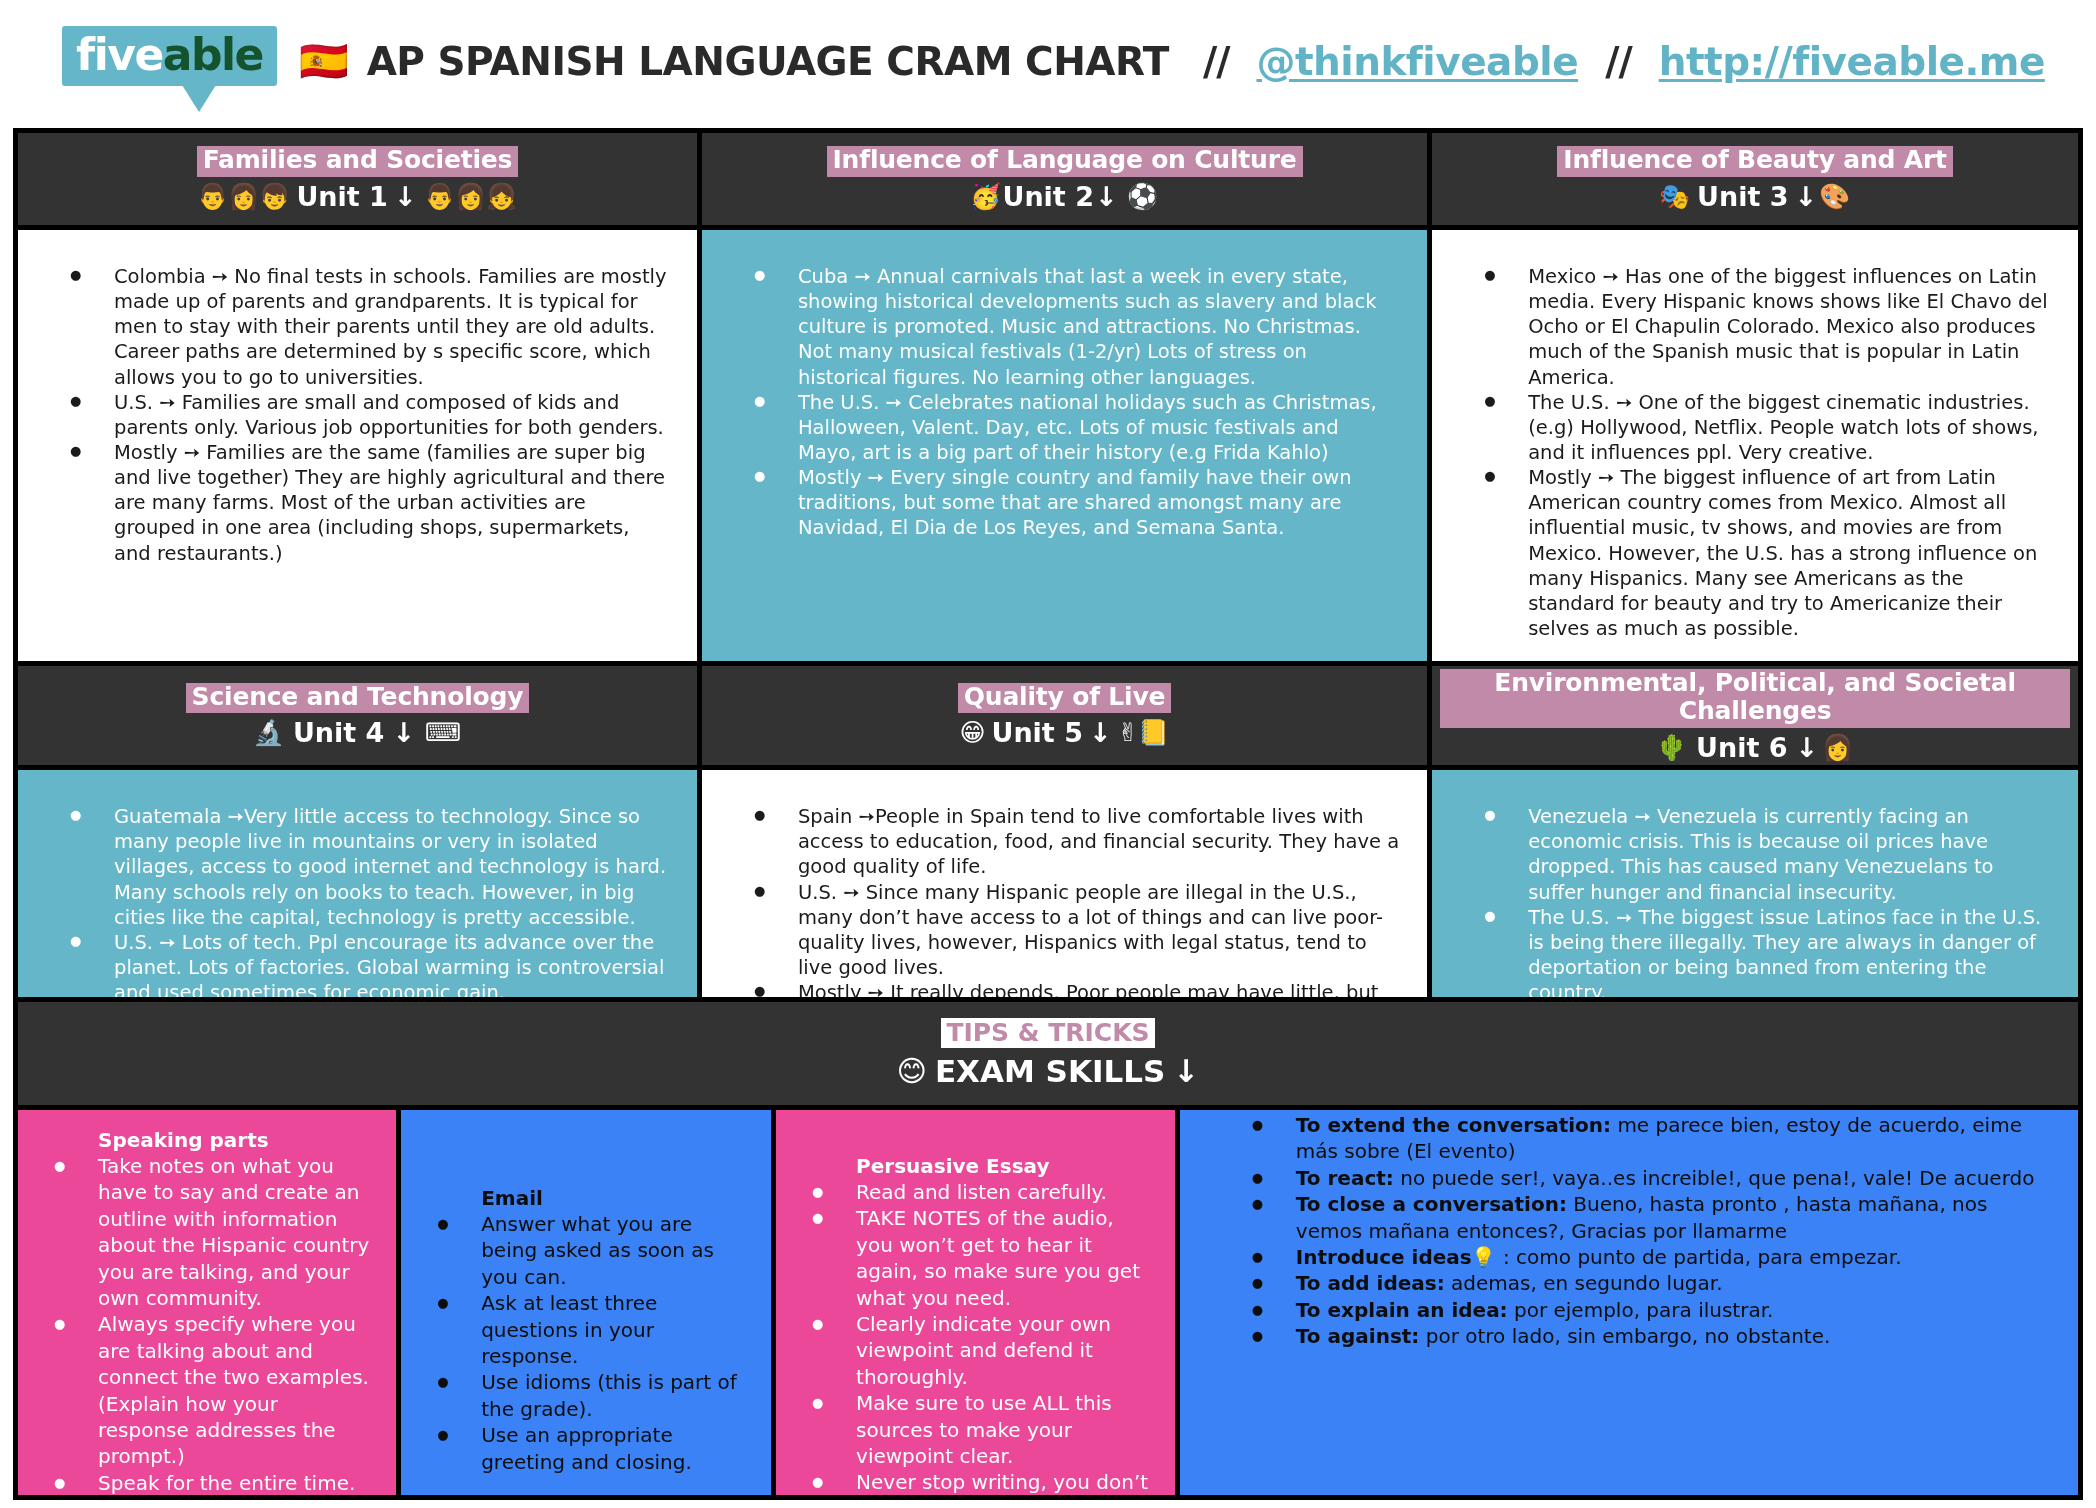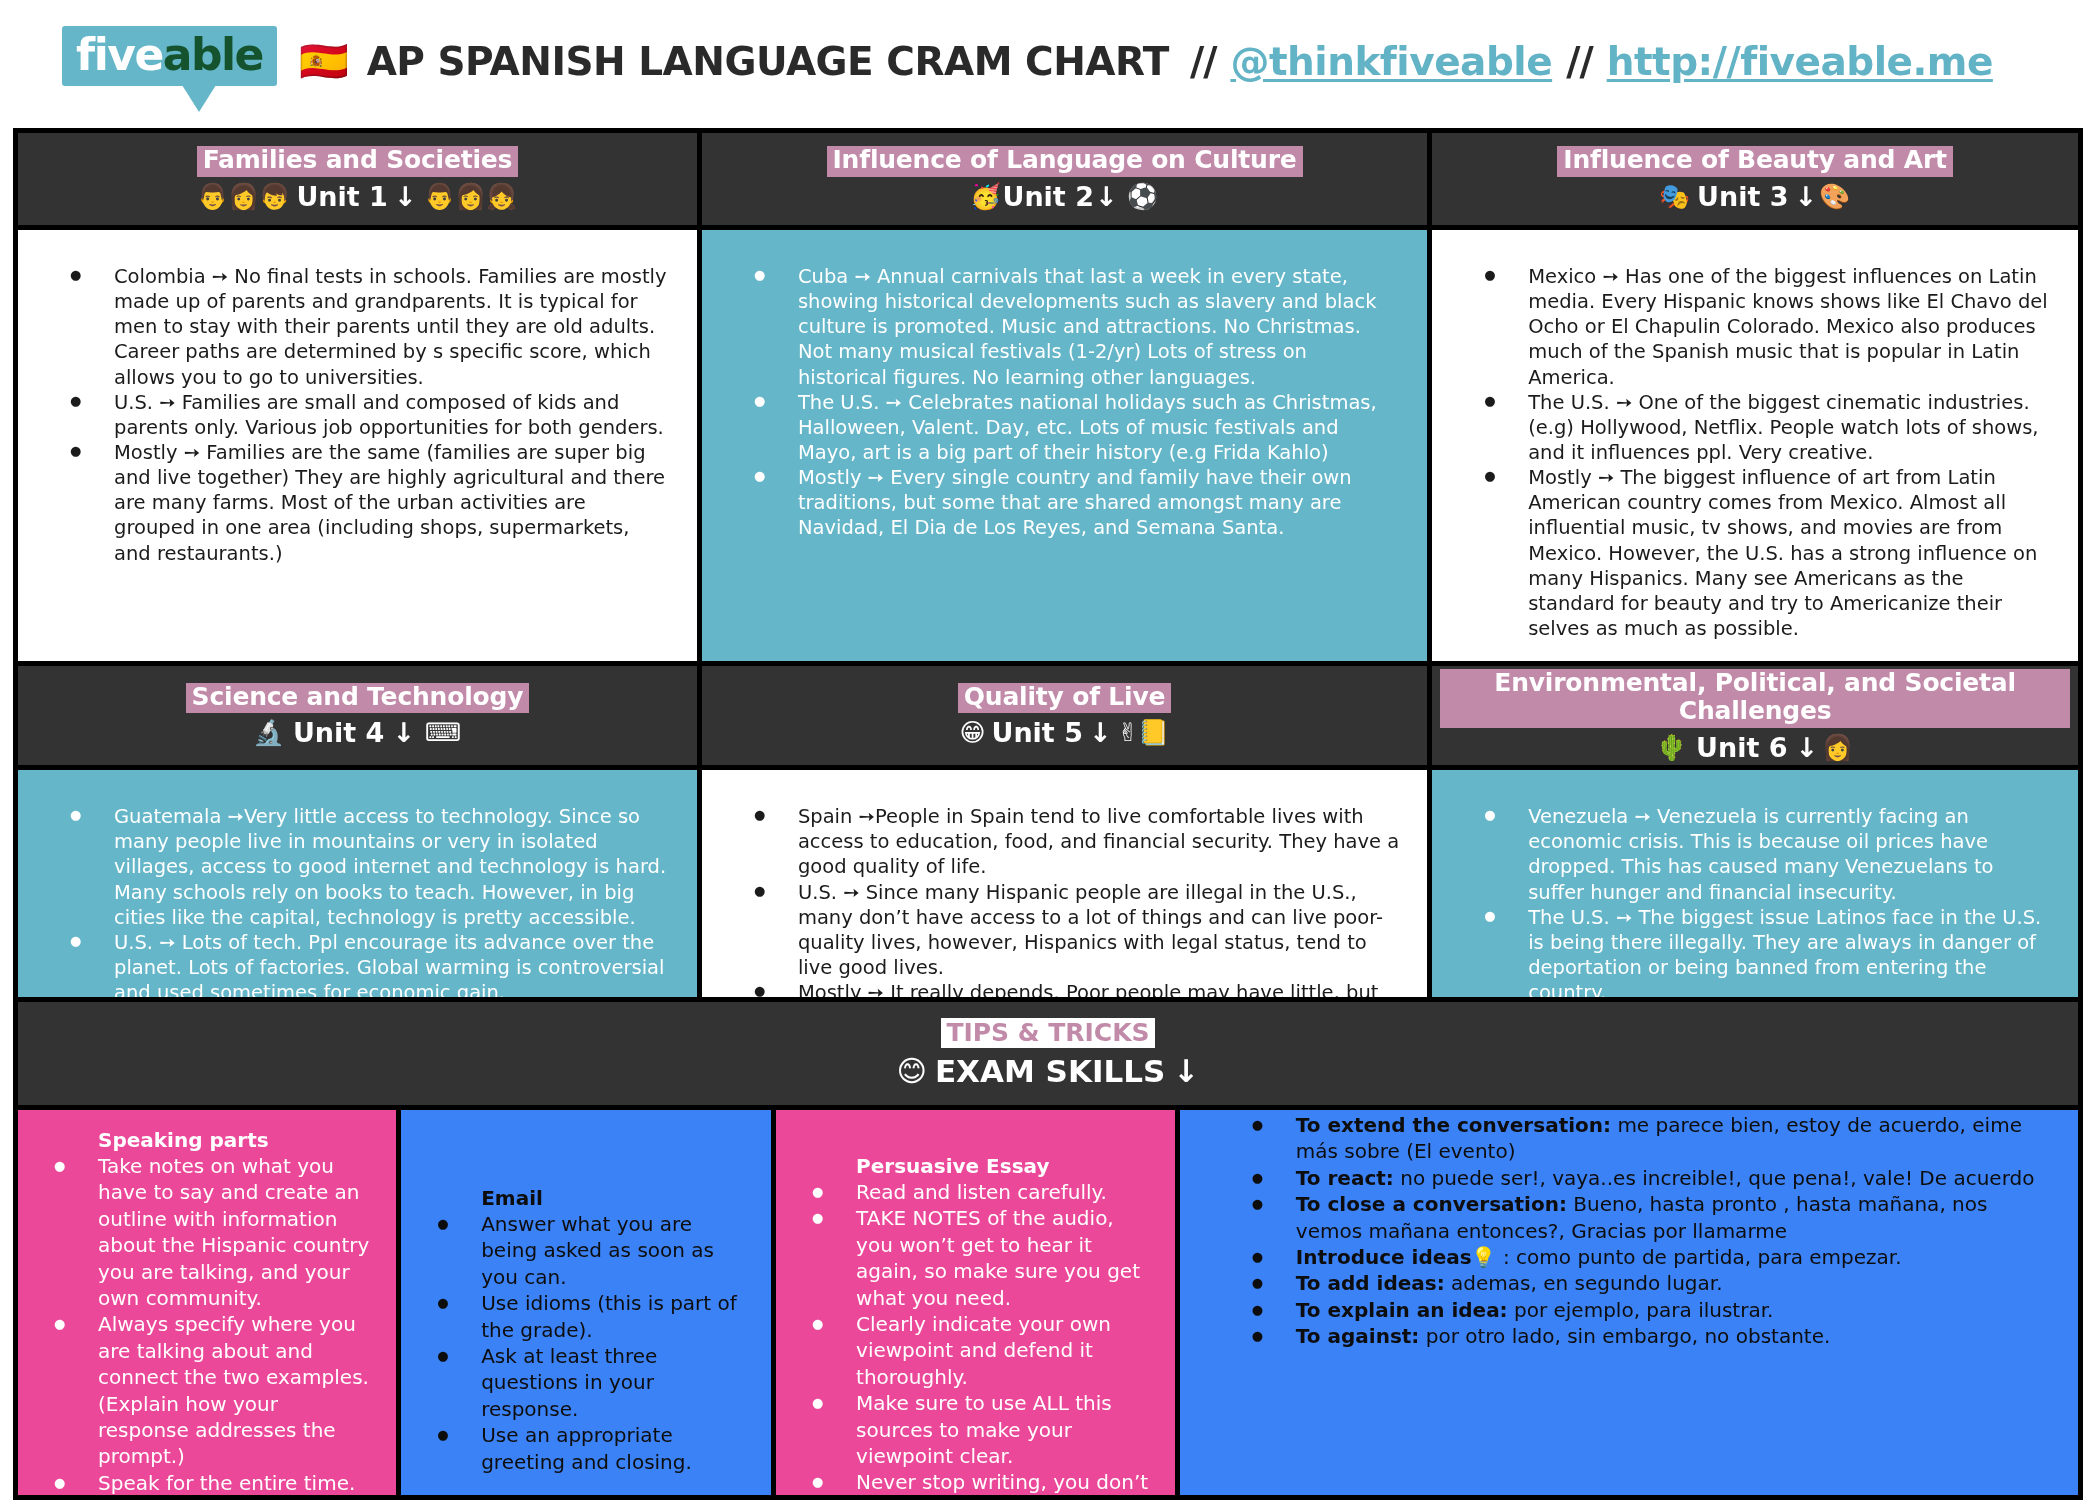--- a/index.html
+++ b/index.html
@@ -38,21 +38,21 @@
     width: 0; height: 0;
     border-left: 17px solid transparent;
     border-right: 17px solid transparent;
     border-top: 27px solid #64b6c8;
   }
   .flag-icon {
     font-size: 40px; margin-left: 22px; line-height: 1;
     display: inline-block; filter: saturate(1.1);
   }
   .title-wrap {
-    margin-left: 18px; display: flex; align-items: baseline; gap: 3px;
+    margin-left: 18px; display: flex; align-items: baseline; gap: 16px;
     white-space: nowrap;
   }
   .cram-title {
     font-family: "DejaVu Sans", sans-serif;
     font-weight: bold; font-size: 39px; color: #2a2a2a;
     letter-spacing: -0.5px;
   }
   .sep {
     font-family: "DejaVu Sans", sans-serif;
     font-weight: bold; font-size: 39px; color: #2a2a2a;
@@ -370,22 +370,22 @@
         <li>Always specify where you are talking about and connect the two examples. (Explain how your response addresses the prompt.)</li>
         <li>Speak for the entire time.</li>
 
       </ul>
     </div>
 
     <div class="bcol bw2 white" style="padding-top:76px">
       <div class="sub-head">Email</div>
       <ul class="bl2">
         <li>Answer what you are being asked as soon as you can.</li>
+        <li>Ask at least three questions in your response.</li>
         <li>Use idioms (this is part of the grade).</li>
-        <li>Ask at least three questions in your response.</li>
         <li>Use an appropriate greeting and closing.</li>
       </ul>
     </div>
 
     <div class="bcol bw3 teal" style="padding-top:44px">
       <div class="sub-head">Persuasive Essay</div>
       <ul class="bl2">
         <li>Read and listen carefully.</li>
         <li>TAKE NOTES of the audio, you won’t get to hear it again, so make sure you get what you need.</li>
         <li>Clearly indicate your own viewpoint and defend it thoroughly.</li>

